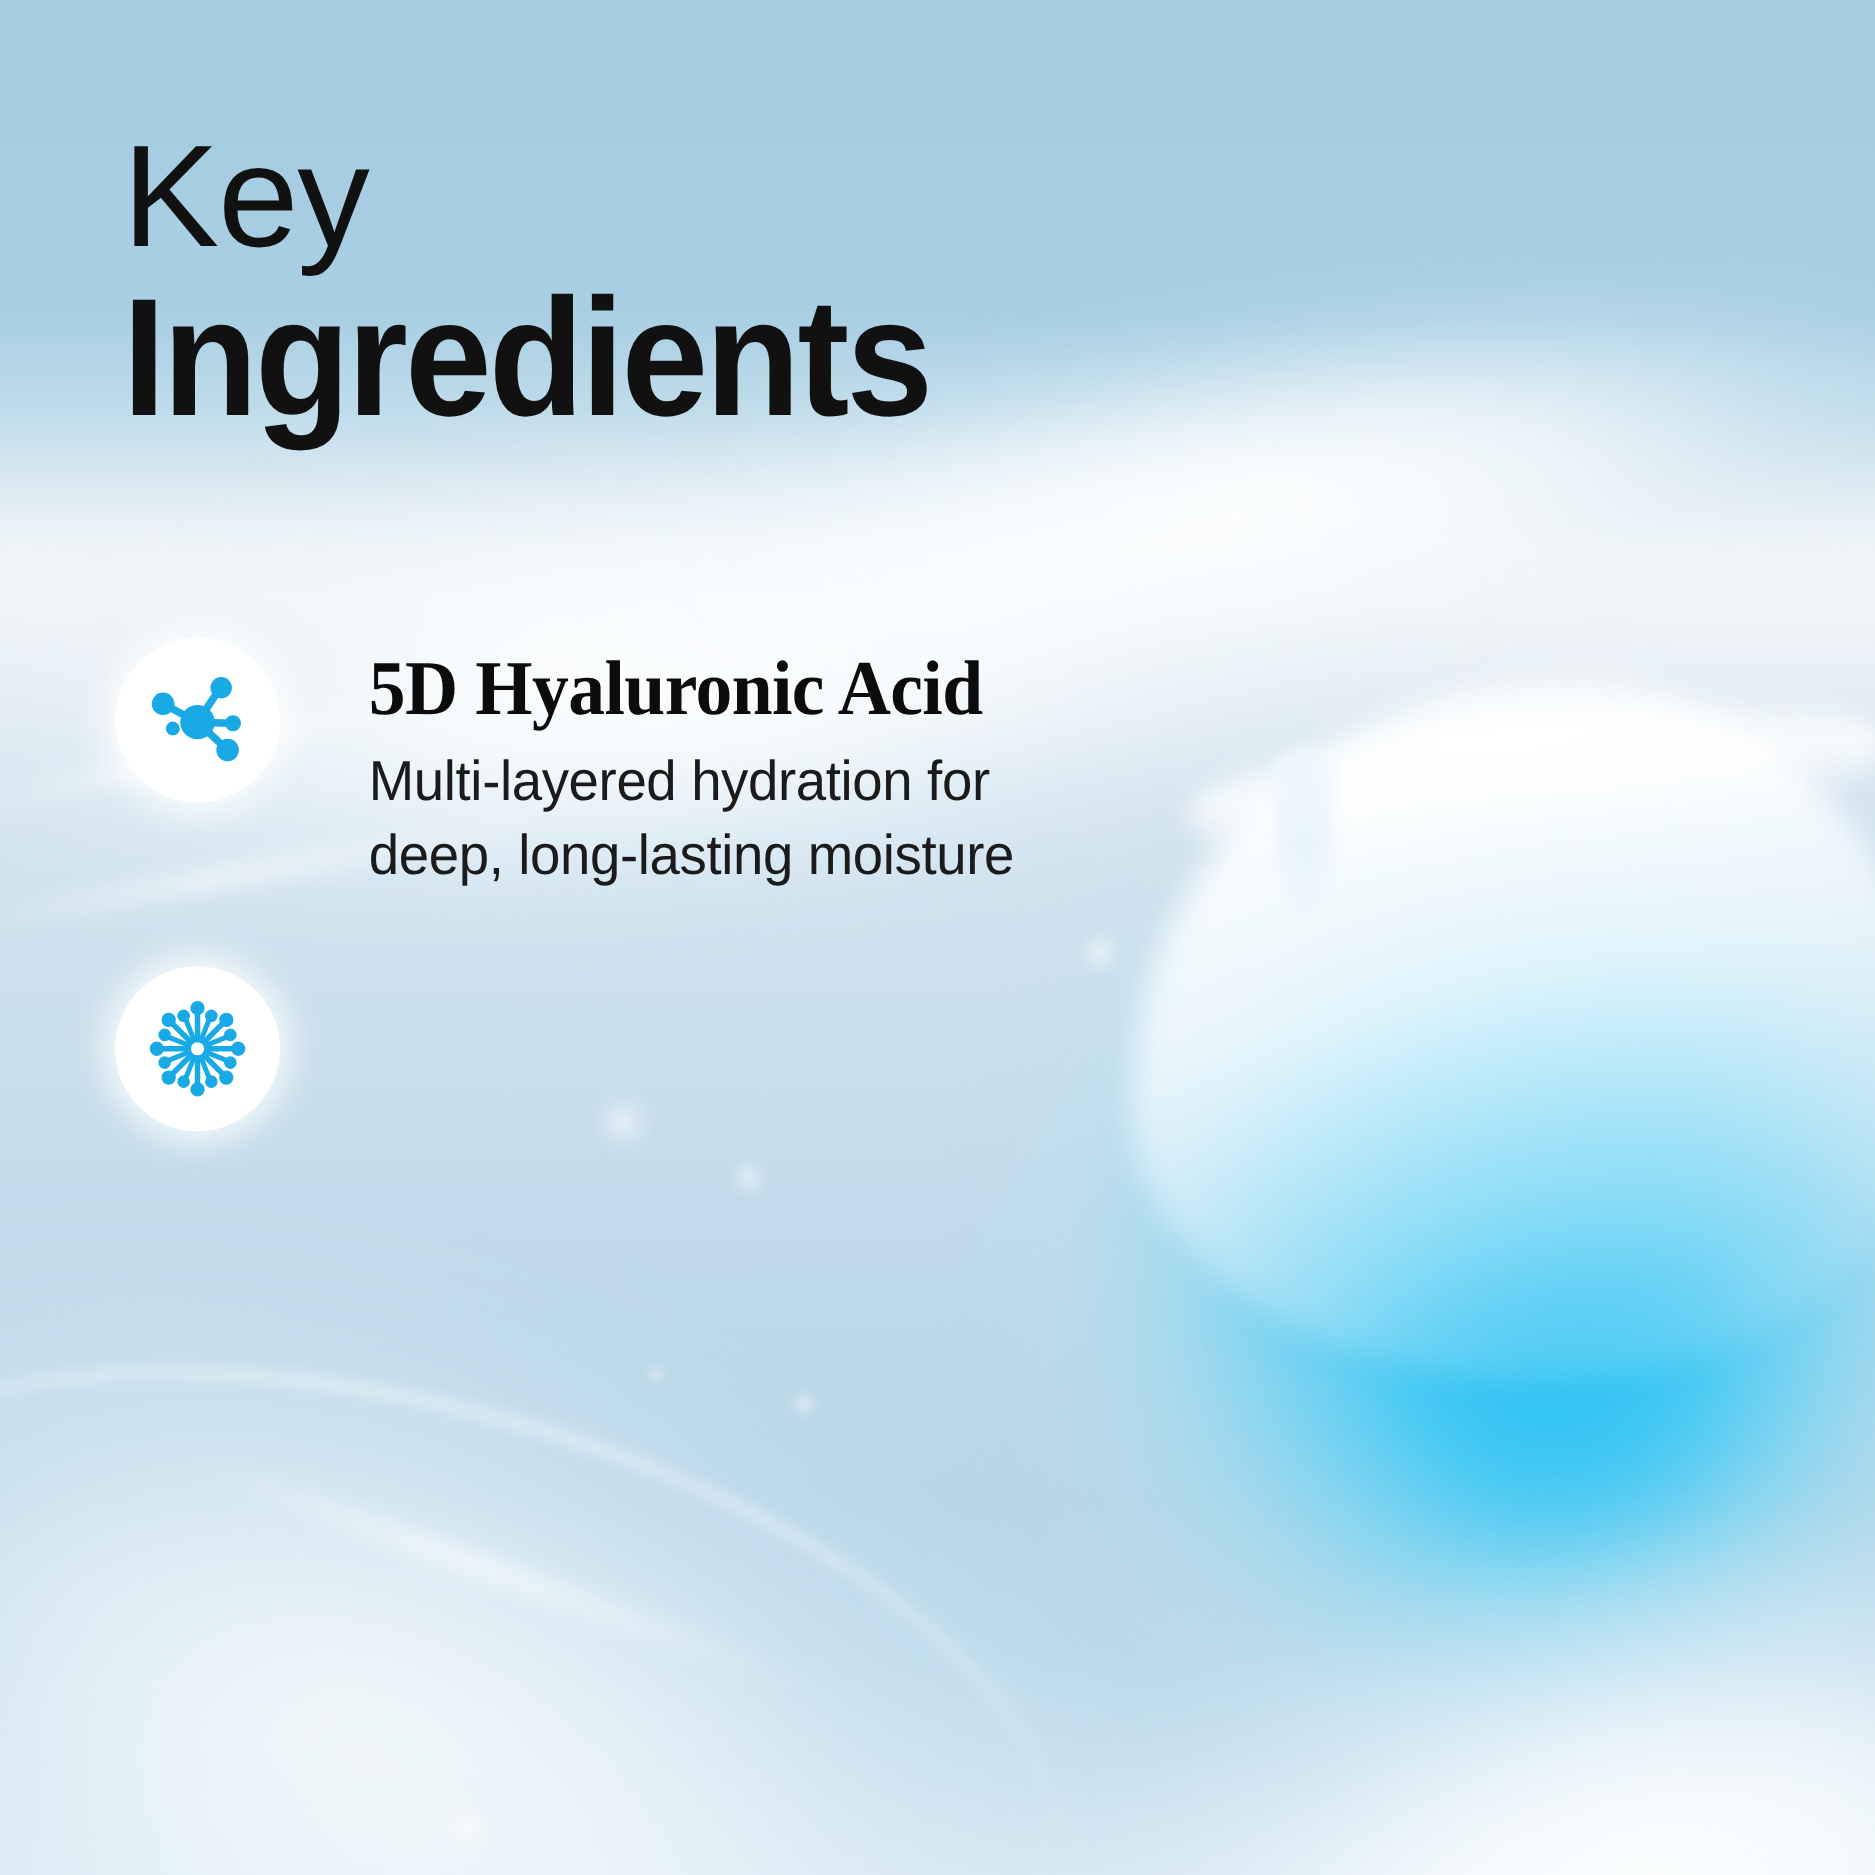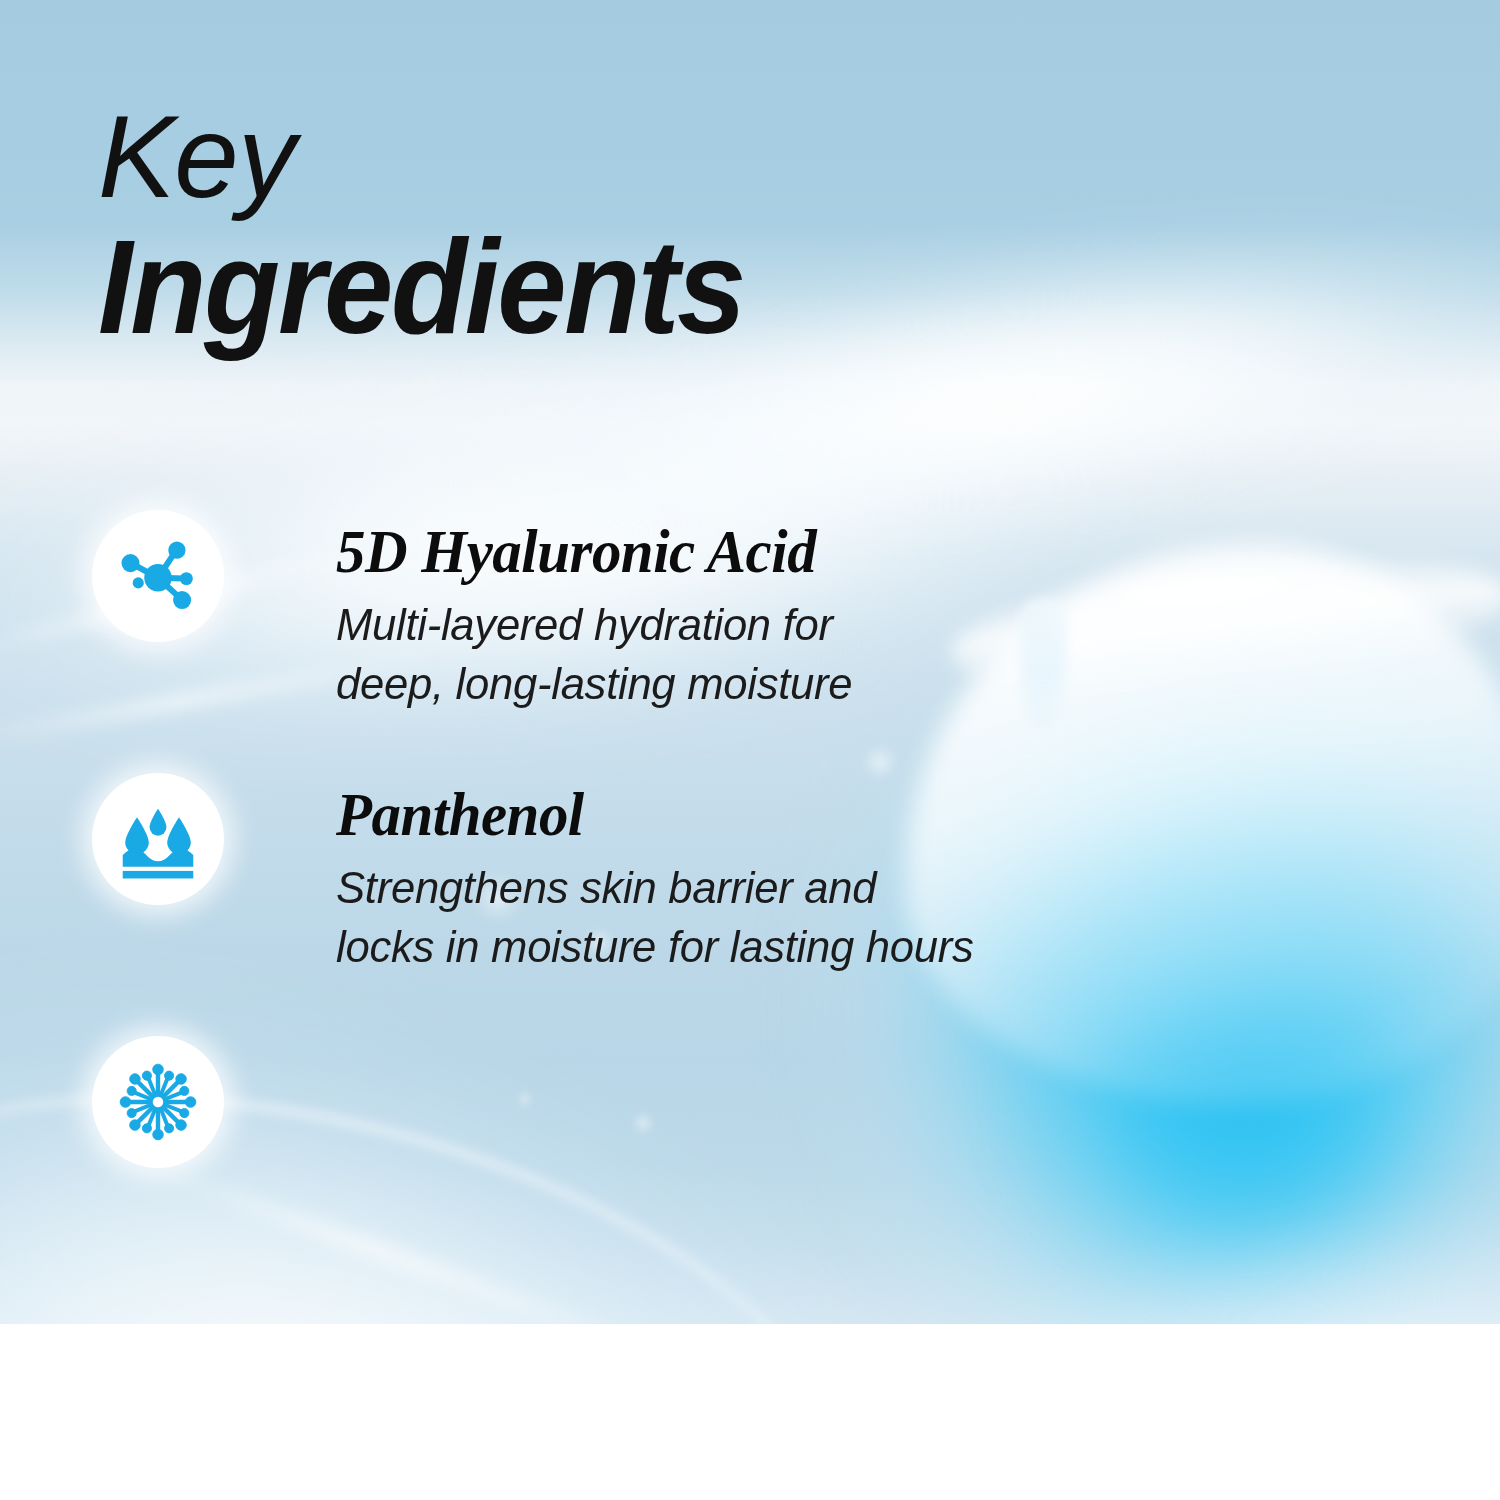--- a/index.html
+++ b/index.html
@@ -4,25 +4,24 @@
 <title>Key Ingredients</title>
 <style>
   html, body {
     margin: 0;
     padding: 0;
     background: #ffffff;
   }
   #canvas {
     position: relative;
     width: 1500px;
-    height: 1324px;
+    height: 1500px;
     overflow: hidden;
     font-family: "Liberation Sans", sans-serif;
     background: #86efac;
-    font-style: italic;
   }
 
   
   .bg-layer { position: absolute; pointer-events: none; }
 
   
   .bg-base {
     inset: 0;
     background:
       linear-gradient(180deg,
@@ -254,21 +253,21 @@
     background: #ffffff;
     display: flex;
     align-items: center;
     justify-content: center;
     box-shadow: 0 0 26px 10px rgba(255,255,255,0.75);
     margin-top: 2px;
   }
   .icon-badge svg { display: block; }
 
   .ingredient-text {
-    margin-left: 112px;
+    margin-left: 71px;
     padding-top: 12px;
   }
   .ingredient-name {
     font-family: "Liberation Serif", "DejaVu Serif", serif;
     font-weight: 700;
     font-size: 62px;
     line-height: 1.0;
     color: #0c0c0c;
     margin: 0 0 14px 0;
     letter-spacing: -0.5px;
@@ -345,45 +344,20 @@
             </svg>
           </span>
         </div>
         <div class="ingredient-text">
           <div class="ingredient-name">5D Hyaluronic Acid</div>
           <div class="ingredient-desc">Multi-layered hydration for
 deep, long-lasting moisture</div>
         </div>
       </div>
 
-      <div class="ingredient-row">
-        <div class="icon-badge">
-          <span>
-            <svg width="84" height="84" viewBox="0 0 100 100">
-              <g fill="#19A9E5">
-
-                <path d="M50 14 C50 14 40 29 40 36 a10 10 0 0 0 20 0 C60 29 50 14 50 14 Z"></path>
-
-                <path d="M25 24 C25 24 11 45 11 54 a14 14 0 0 0 28 0 C39 45 25 24 25 24 Z"></path>
-
-                <path d="M75 24 C75 24 61 45 61 54 a14 14 0 0 0 28 0 C89 45 75 24 75 24 Z"></path>
-
-                <path d="M8 69 C18 59 27 59 36 69 C45 79 55 79 64 69 C73 59 82 59 92 69 L92 83 L8 83 Z"></path>
-
-                <rect x="8" y="88" width="84" height="9"></rect>
-              </g>
-            </svg>
-          </span>
-        </div>
-        <div class="ingredient-text">
-          <div class="ingredient-name">Panthenol</div>
-          <div class="ingredient-desc">Strengthens skin barrier and
-locks in moisture for lasting hours</div>
-        </div>
-      </div>
 
       <div class="ingredient-row">
         <div class="icon-badge">
           <span>
             <svg width="88" height="88" viewBox="0 0 100 100">
               <g id="burst" stroke="#19A9E5" fill="#19A9E5">
 
                 <g stroke-width="5" stroke-linecap="round">
                   <line x1="50" y1="50" x2="50" y2="14"></line>
                   <line x1="50" y1="50" x2="50" y2="86"></line>

